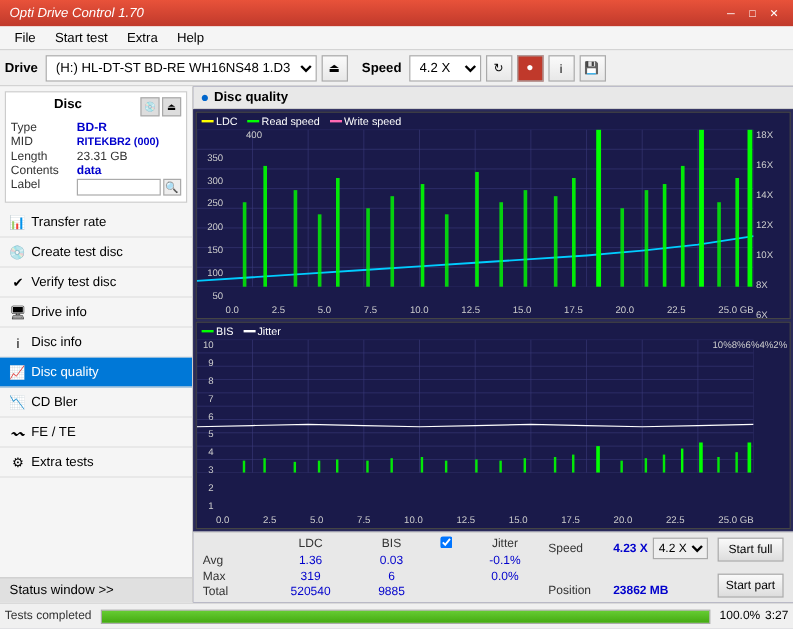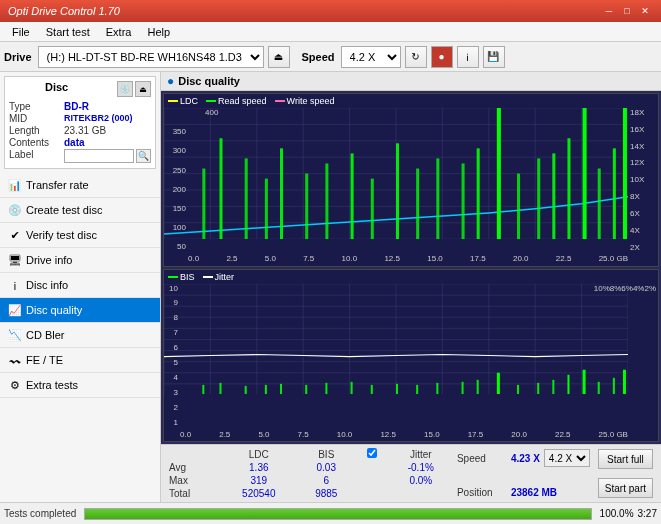--- a/index.html
+++ b/index.html
@@ -192,20 +192,23 @@
       <div class="nav-item">
         <span class="nav-icon">〰</span>
         <span>FE / TE</span>
       </div>
       <div class="nav-item">
         <span class="nav-icon">⚙</span>
         <span>Extra tests</span>
       </div>
     </div>
 
+    <div id="status-window-btn">
+      <span>Status window &gt;&gt;</span>
+    </div>
   </div>
 
   <div id="content">
 
     <div id="dq-header">
       <span id="dq-icon">●</span>
       <span>Disc quality</span>
     </div>
 
     <div id="charts-area">
@@ -270,21 +273,21 @@
           <rect x="350" y="65" width="3" height="65" fill="#00ff00" opacity="0.8"></rect>
           <rect x="370" y="50" width="3" height="80" fill="#00ff00" opacity="0.8"></rect>
           <rect x="385" y="45" width="3" height="85" fill="#00ff00" opacity="0.9"></rect>
           <rect x="400" y="30" width="3" height="100" fill="#00ff00" opacity="0.9"></rect>
           <rect x="415" y="0" width="4" height="130" fill="#00ff00" opacity="1"></rect>
           <rect x="430" y="60" width="3" height="70" fill="#00ff00" opacity="0.8"></rect>
           <rect x="445" y="40" width="3" height="90" fill="#00ff00" opacity="0.9"></rect>
           <rect x="455" y="0" width="4" height="130" fill="#00ff00" opacity="1"></rect>
         </svg>
 
-        <div style="position:absolute;right:0;top:14px;bottom:14px;width:30px;display:flex;flex-direction:column;justify-content:space-between;padding:0 2px;">
+        <div style="position:absolute;right:0;top:14px;bottom:14px;width:30px;display:flex;flex-direction:column;justify-content:space-between;padding:0 2px;gap:16px;">
           <span style="font-size:8px;color:#ccc;">18X</span>
           <span style="font-size:8px;color:#ccc;">16X</span>
           <span style="font-size:8px;color:#ccc;">14X</span>
           <span style="font-size:8px;color:#ccc;">12X</span>
           <span style="font-size:8px;color:#ccc;">10X</span>
           <span style="font-size:8px;color:#ccc;">8X</span>
           <span style="font-size:8px;color:#ccc;">6X</span>
           <span style="font-size:8px;color:#ccc;">4X</span>
           <span style="font-size:8px;color:#ccc;">2X</span>
         </div>

